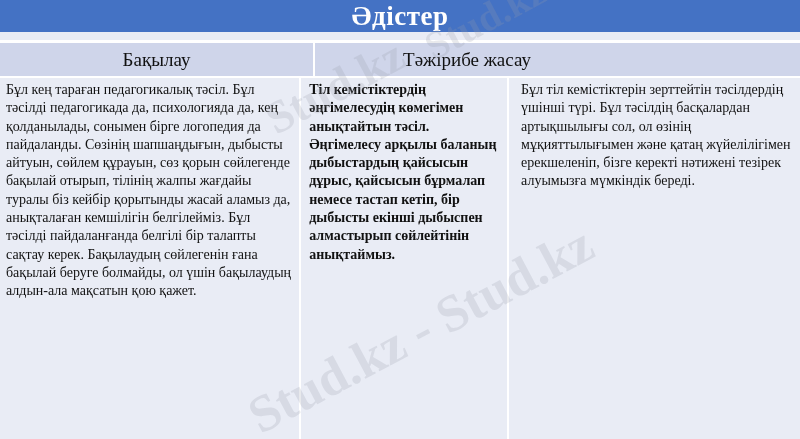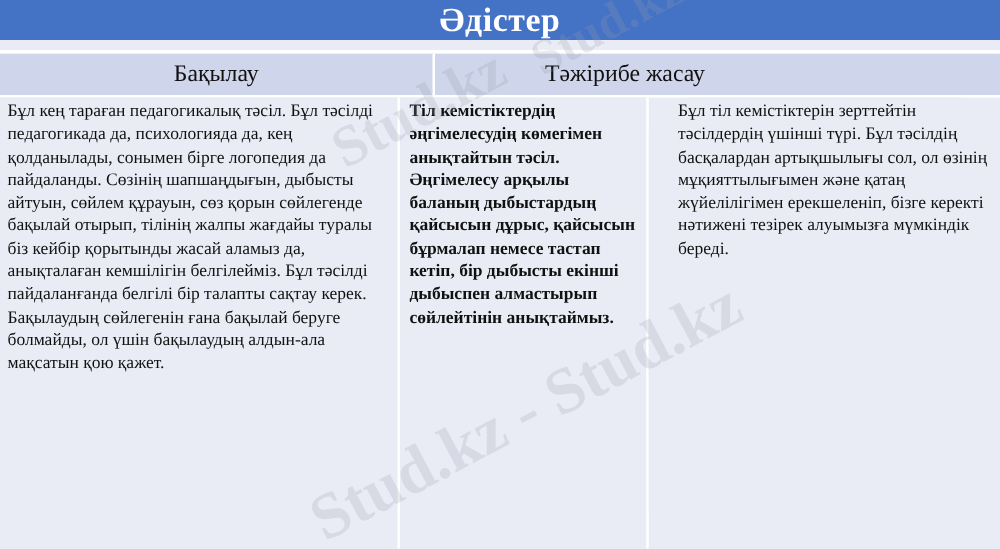--- a/index.html
+++ b/index.html
@@ -28,26 +28,26 @@
   .sep2 { position:absolute; left:0; top:76px; width:800px; height:2px; background:#ffffff; }
   .body-row {
     position:absolute; left:0; top:78px; width:800px; height:361px;
     display:flex;
   }
   .body-row .bcell {
     box-sizing:border-box; padding:3px 6px 0 6px;
     font-size:14px; line-height:18.3px; color:#111;
     background:#e9ecf5;
   }
-  .c1 { width:348px; }
+  .c1 { width:315px; }
   .c2 { width:217px; }
   .c3 { width:304px; }
   .vline { border-right:2px solid #ffffff; }
   .bcell.c2 { padding-left:8px;font-weight:bold; }
-  .bcell.c3 { padding-left:23px;border-radius:31px; }
+  .bcell.c3 { padding-left:12px;border-radius:31px; }
   .watermark {
     position:absolute; font-family:"Liberation Serif", serif; font-weight:bold;
     color:rgba(150,155,170,0.22); transform:rotate(-28deg); pointer-events:none;
     white-space:nowrap;
   }
 </style>
 </head>
 <body>
 
 <div class="title-bar">

